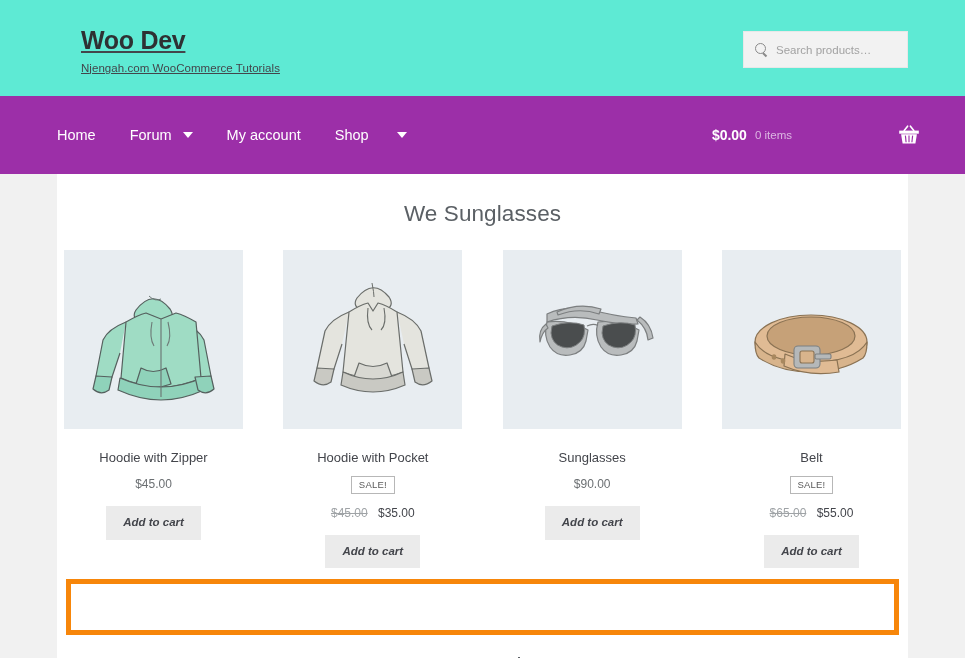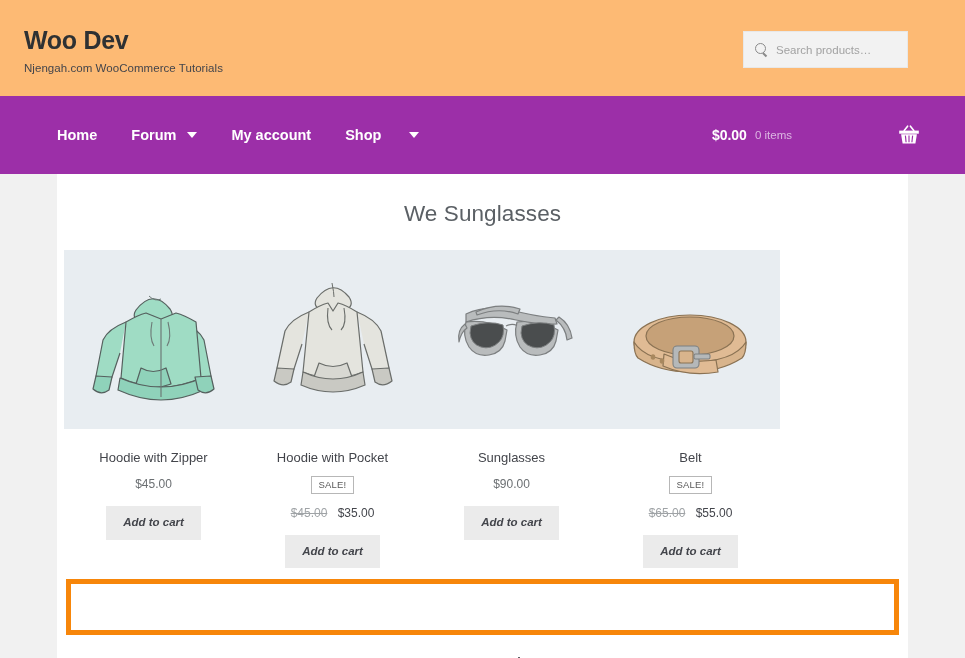--- a/index.html
+++ b/index.html
@@ -9,26 +9,27 @@
     height: 658px;
     overflow: hidden;
     background: #f1f1f1;
     font-family: "Liberation Sans", sans-serif;
     color: #43454b;
     -webkit-font-smoothing: antialiased;
   }
 
   
   .site-header {
-    background: #fdba74;
+    background: #5eead4;
     height: 96px;
-    padding: 0 24px;
+    padding: 0 81px;
     position: relative;
     display: flex;
     align-items: center;
+    text-decoration: underline;
   }
   .brand { padding-top: 4px; }
   .site-title {
     font-size: 25px;
     font-weight: 700;
     letter-spacing: -0.3px;
     color: #2e3133;
     line-height: 1.15;
   }
   .site-tagline {
@@ -91,21 +92,20 @@
     height: 78px;
     display: flex;
     align-items: center;
     padding: 0 57px;
     position: relative;
   }
   .nav-links {
     display: flex;
     list-style: none;
     gap: 0;
-    font-weight: bold;
   }
   .nav-item {
     display: flex;
     align-items: center;
     color: #ffffff;
     font-size: 14.5px;
     margin-right: 34px;
     cursor: pointer;
     white-space: nowrap;
   }
@@ -157,20 +157,21 @@
     text-align: center;
     font-size: 22.5px;
     font-weight: 400;
     color: #5b6065;
     letter-spacing: 0.1px;
     padding: 9px 0 0;
   }
 
   .products {
     display: flex;
+    justify-content: space-between;
     padding: 23px 7px 0;
     align-items: flex-start;
   }
   .product {
     width: 179px;
     text-align: center;
   }
   .product-thumb {
     width: 179px;
     height: 179px;

